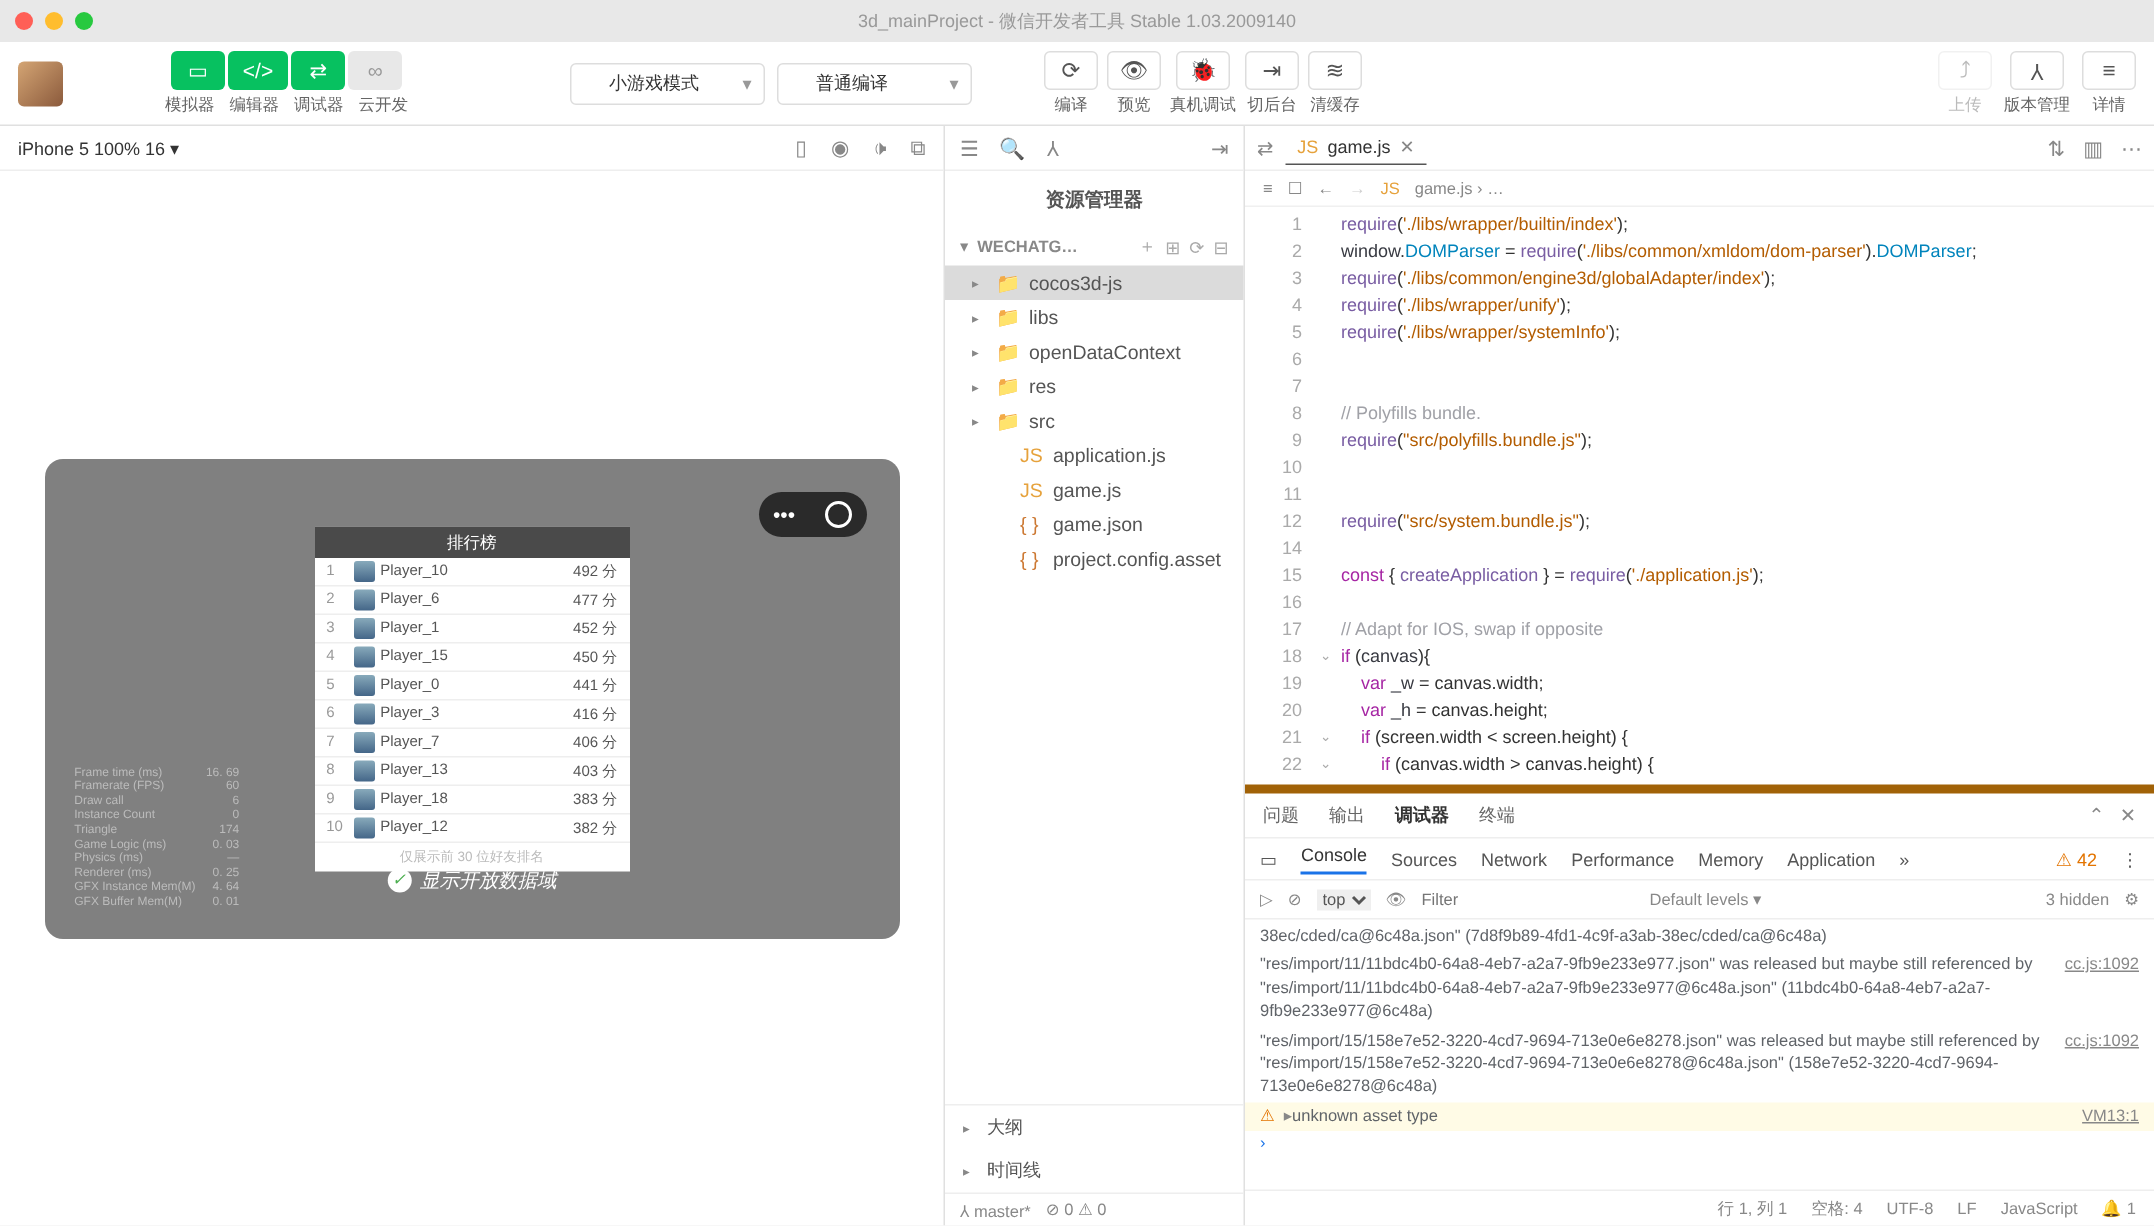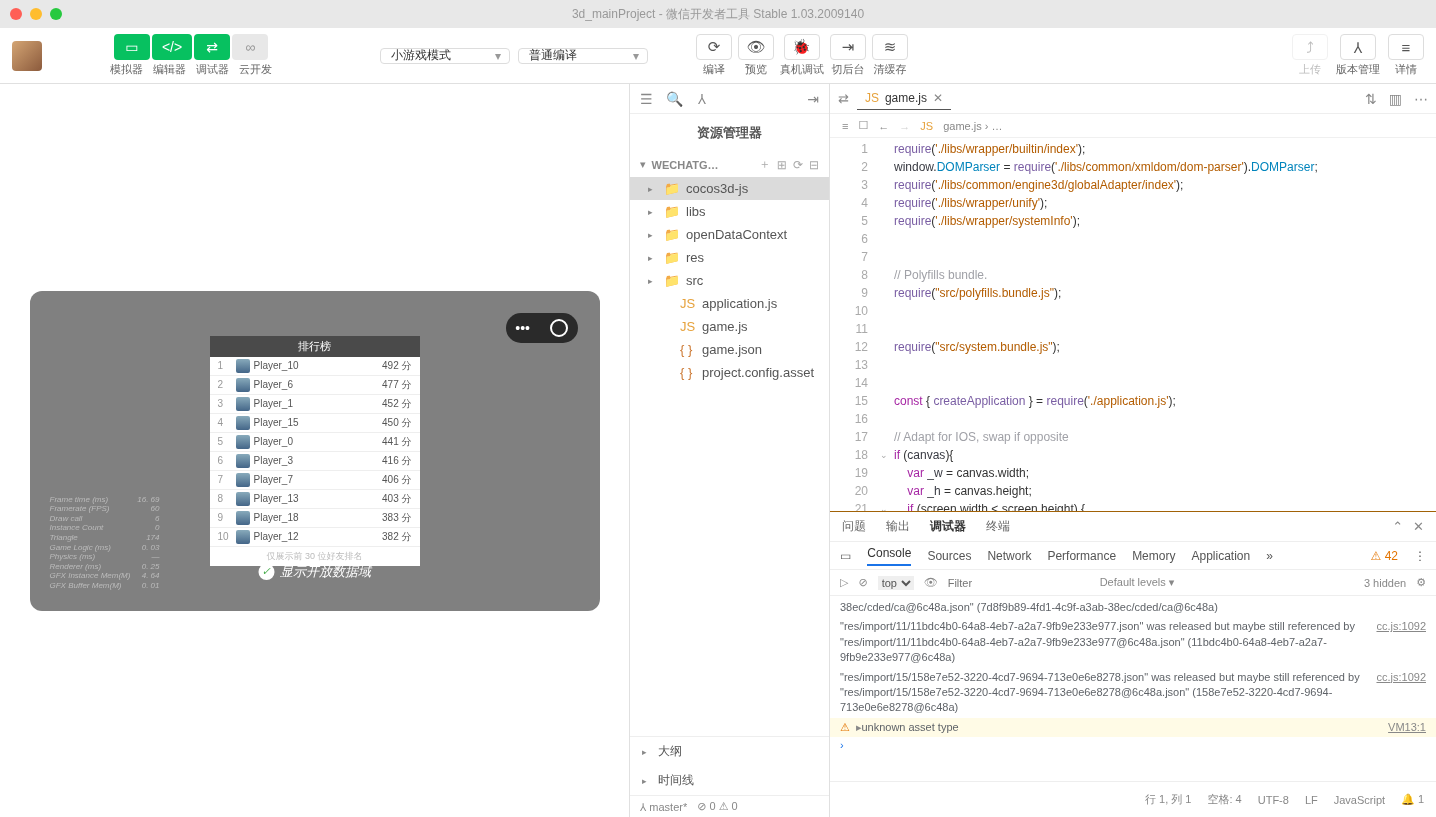--- a/index.html
+++ b/index.html
@@ -9,21 +9,21 @@
 .tl { width:12px; height:12px; border-radius:50%; }
 .tl.r{background:#ff5f56;} .tl.y{background:#ffbd2e;} .tl.g{background:#27c93f;}
 .wtitle { position:absolute; left:50%; transform:translateX(-50%); font-size:12px; color:#999; }
 .toolbar { height:56px; background:#fff; border-bottom:1px solid #e0e0e0; display:flex; align-items:center; padding:0 12px; gap:8px; }
 .avatar { width:30px; height:30px; background:linear-gradient(135deg,#d4a574,#8b5a3c); border-radius:4px; margin-right:60px; }
 .tbcol { display:flex; flex-direction:column; align-items:center; gap:2px; }
 .tbbtn-row { display:flex; gap:2px; }
 .tbbtn { padding:4px 10px; border-radius:4px; background:#07c160; color:#fff; font-size:14px; display:flex; align-items:center; justify-content:center; height:26px; min-width:36px;}
 .tbbtn.off { background:#e8e8e8; color:#999; }
 .tblbl { font-size:11px; color:#666; }
-.tbsel { padding:4px 24px 4px 10px; border:1px solid #ddd; border-radius:4px; background:#fff; font-size:12px; position:relative; height:16px; display:flex; align-items:center; min-width:130px;}
+.tbsel { padding:4px 24px 4px 25px; border:1px solid #ddd; border-radius:4px; background:#fff; font-size:12px; position:relative; height:28px; display:flex; align-items:center; min-width:130px;}
 .tbsel::after { content:"▾"; position:absolute; right:8px; color:#999; }
 .tbgrp { display:flex; gap:6px; margin-left:40px;}
 .tbicn { width:36px; height:26px; border:1px solid #ddd; border-radius:4px; display:flex; align-items:center; justify-content:center; background:#fff; font-size:15px; color:#555;}
 .spacer { flex:1; }
 .main { display:flex; height:733px; }
 .sim { width:630px; background:#fff; border-right:1px solid #e0e0e0; display:flex; flex-direction:column; }
 .simhead { height:30px; display:flex; align-items:center; padding:0 12px; font-size:12px; color:#333; justify-content:space-between; border-bottom:1px solid #eee;}
 .simicns { display:flex; gap:16px; color:#888; font-size:14px;}
 .simview { flex:1; display:flex; align-items:center; justify-content:center; padding:20px;}
 .simframe { width:570px; height:320px; background:#808080; border-radius:12px; position:relative; padding:20px; display:flex; align-items:center; justify-content:center;}
@@ -33,21 +33,21 @@
 .ptitle { background:#4a4a4a; color:#fff; text-align:center; font-size:11px; padding:3px 0;}
 .prow { display:flex; align-items:center; padding:2px 8px; font-size:10px; border-bottom:1px solid #eee;}
 .prank { width:14px; color:#999;}
 .pav { width:14px; height:14px; background:linear-gradient(#8ab,#468); border-radius:2px; margin:0 4px;}
 .pname { flex:1; color:#555;}
 .pscore { color:#555; font-weight:500;}
 .pfoot { text-align:center; font-size:9px; color:#bbb; padding:3px;}
 .okbanner { position:absolute; bottom:30px; left:50%; transform:translateX(-50%); color:#fff; font-size:13px; display:flex; align-items:center; gap:6px;font-style:italic;}
 .okbanner::before { content:"✓"; color:#4caf50; background:#fff; border-radius:50%; width:16px; height:16px; display:inline-flex; align-items:center; justify-content:center; font-size:11px;}
 .stats { position:absolute; bottom:20px; left:20px; color:#bbb; font-size:8px; line-height:1.2;}
-.stats div{display:flex; justify-content:space-between; width:110px;font-style:italic;}
+.stats div{display:flex; justify-content:space-between; width:110px;}
 .mid { width:200px; background:#fff; border-right:1px solid #e0e0e0; display:flex; flex-direction:column;}
 .midhead { height:30px; display:flex; align-items:center; padding:0 10px; gap:14px; color:#888; font-size:14px; border-bottom:1px solid #eee;}
 .midtitle { font-size:13px; font-weight:600; padding:10px 14px; color:#555;text-align:center;}
 .treehdr { display:flex; align-items:center; padding:4px 10px; font-size:11px; color:#888; gap:6px;}
 .treehdr .nm{flex:1; font-weight:700;}
 .treehdr .ic{font-size:12px; color:#aaa;}
 .tree { font-size:13px; }
 .titem { display:flex; align-items:center; padding:4px 10px; gap:6px; cursor:pointer;}
 .titem.sel { background:#dbdbdb;}
 .titem .ar{width:10px; font-size:9px; color:#888;}
@@ -61,39 +61,39 @@
 .tab { display:flex; align-items:center; gap:6px; padding:4px 8px; font-size:12px; background:#fff; border-bottom:1px solid #555;}
 .tab .fi{color:#e6a23c;}
 .tabicns { margin-left:auto; display:flex; gap:12px; color:#888; font-size:14px;}
 .crumb { height:24px; display:flex; align-items:center; padding:0 12px; font-size:11px; color:#888; gap:10px; border-bottom:1px solid #f0f0f0;}
 .code { flex:1; overflow:auto; font-family:Menlo,Consolas,monospace; font-size:12px; line-height:18px; padding:2px 0;}
 .cl { display:flex; }
 .cl .ln{ width:50px; text-align:right; color:#aaa; padding-right:12px; user-select:none; position:relative;}
 .cl .gc{ width:14px; color:#aaa; font-size:9px; display:flex; align-items:center;}
 .cl .tx{ flex:1; white-space:pre;}
 .k-fn{color:#795da3;} .k-str{color:#b35c00;} .k-kw{color:#a626a4;} .k-var{color:#0184bc;} .k-cm{color:#a0a1a7;} .k-id{color:#383a42;}
-.dbg { height:270px; border-top:1px solid #a16207; display:flex; flex-direction:column;}
+.dbg { height:270px; border-top:6px solid #a16207; display:flex; flex-direction:column;}
 .dtabs { height:30px; display:flex; align-items:center; padding:0 12px; gap:20px; font-size:12px; border-bottom:1px solid #eee;}
 .dtab { color:#666; padding:4px 0;}
 .dtab.act{ color:#333; font-weight:600;}
 .dtabs .r{margin-left:auto; display:flex; gap:10px; color:#888; font-size:13px;}
 .dsub { height:28px; display:flex; align-items:center; padding:0 10px; gap:16px; font-size:12px; border-bottom:1px solid #eee; color:#555;}
 .dsub .act{color:#333; font-weight:500; border-bottom:2px solid #1a73e8; padding-bottom:4px;}
 .dsub .warn{margin-left:auto; color:#e37400;}
 .dctrl { height:26px; display:flex; align-items:center; padding:0 10px; gap:10px; font-size:11px; border-bottom:1px solid #eee; color:#888;}
 .dctrl select{border:none; font-size:11px; color:#555;}
 .dctrl input{border:none; font-size:11px; flex:0 0 120px;}
 .console { flex:1; overflow:auto; font-family:Menlo,Consolas,monospace; font-size:11px; padding:2px 0;}
 .cline { display:flex; padding:2px 10px; line-height:1.4;}
 .cline.warn{background:#fffbe6;}
 .cline .msg{flex:1; color:#5f6368;}
 .cline .src{color:#888; text-decoration:underline; cursor:pointer; white-space:nowrap;}
 .cline .wic{color:#e37400; margin-right:6px;}
 .prompt { color:#1a73e8; padding:2px 10px;}
-.edstatus { height:36px; border-top:1px solid #eee; display:flex; align-items:center; justify-content:flex-end; padding:0 12px; gap:16px; font-size:11px; color:#888;}
+.edstatus { height:24px; border-top:1px solid #eee; display:flex; align-items:center; justify-content:flex-end; padding:0 12px; gap:16px; font-size:11px; color:#888;}
 .fd-y{color:#e6a23c;} .fd-g{color:#999;} .fd-o{color:#cc7832;}
 </style>
 </head>
 <body>
 
 <div class="titlebar">
   <div class="traffic">
     <div class="tl r"></div>
     <div class="tl y"></div>
     <div class="tl g"></div>
@@ -151,20 +151,29 @@
       <span class="tblbl">版本管理</span>
     </div>
   <div class="tbcol">
       <div class="tbicn">≡</div>
       <span class="tblbl">详情</span>
     </div>
 </div>
 
 <div class="main">
   <div class="sim">
+    <div class="simhead">
+      <span>iPhone 5 100% 16 ▾</span>
+      <div class="simicns">
+        <span>▯</span>
+        <span>◉</span>
+        <span>🕩</span>
+        <span>⧉</span>
+      </div>
+    </div>
     <div class="simview">
       <div class="simframe">
         <div class="pill">
             <span class="dot">•••</span>
             <span class="circ"></span>
           </div>
         <div class="panel">
           <div class="ptitle">排行榜</div>
           <div id="lbrows">
               <div class="prow">
@@ -430,25 +439,20 @@
           <span class="tx"></span>
         </div>
         <div class="cl">
           <span class="ln">11</span>
           <span class="gc"></span>
         </div>
         <div class="cl">
           <span class="ln">12</span>
           <span class="gc"></span>
           <span class="tx"><span class="k-fn">require</span>(<span class="k-str">"src/system.bundle.js"</span>);</span>
-        </div>
-        <div class="cl">
-          <span class="ln">13</span>
-          <span class="gc"></span>
-          <span class="tx"></span>
         </div>
         <div class="cl">
           <span class="ln">14</span>
           <span class="gc"></span>
           <span class="tx"></span>
         </div>
         <div class="cl">
           <span class="ln">15</span>
           <span class="gc"></span>
           <span class="tx"><span class="k-kw">const</span> { <span class="k-fn">createApplication</span> } = <span class="k-fn">require</span>(<span class="k-str">'./application.js'</span>);</span>

